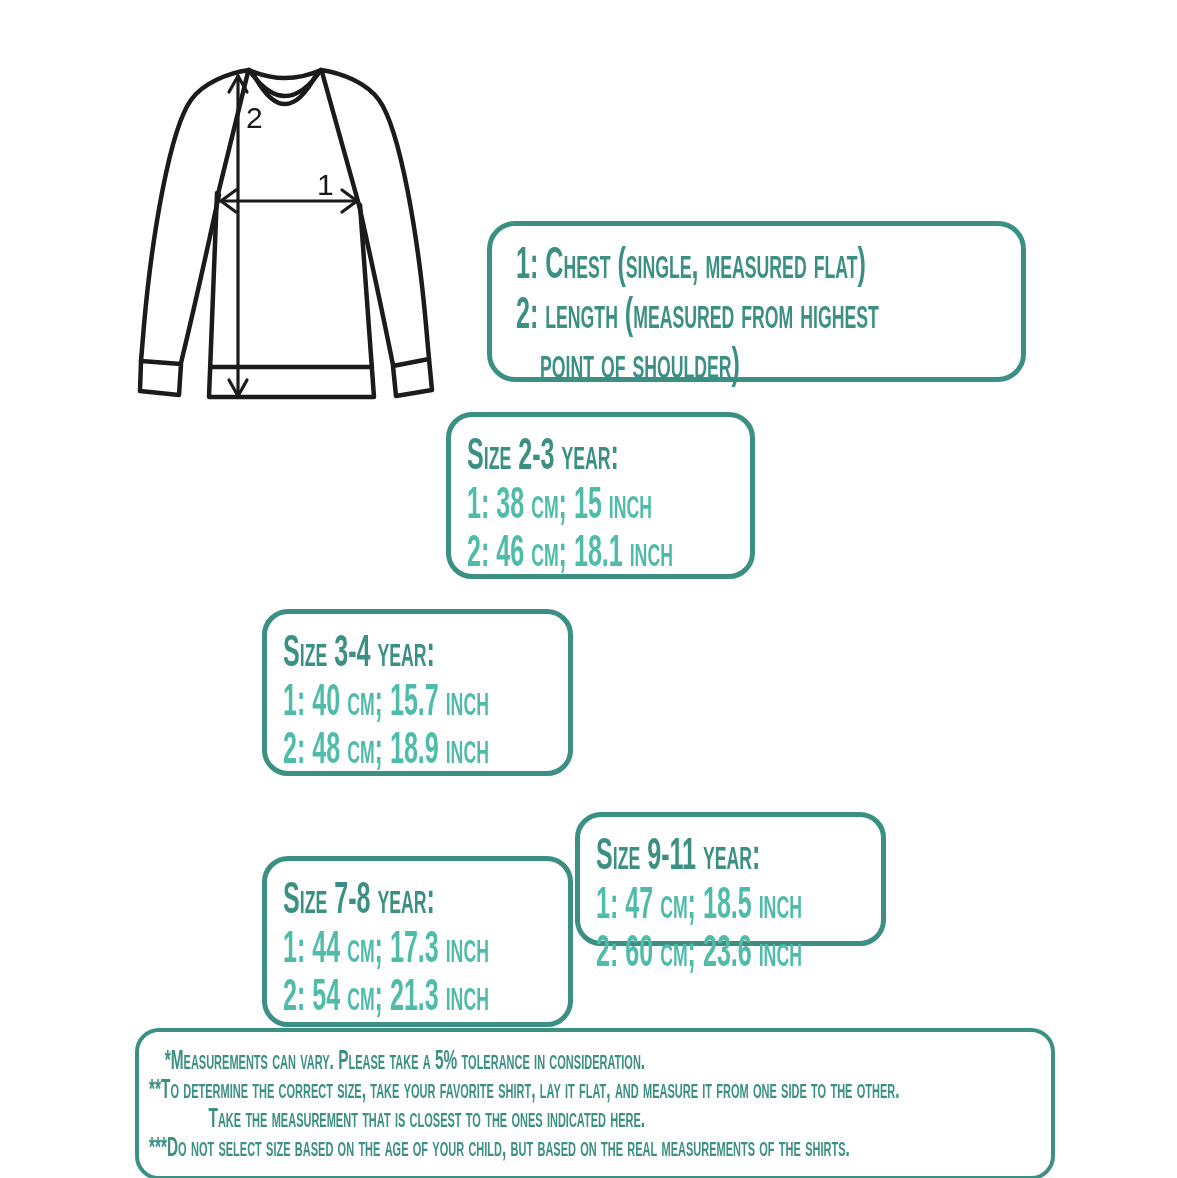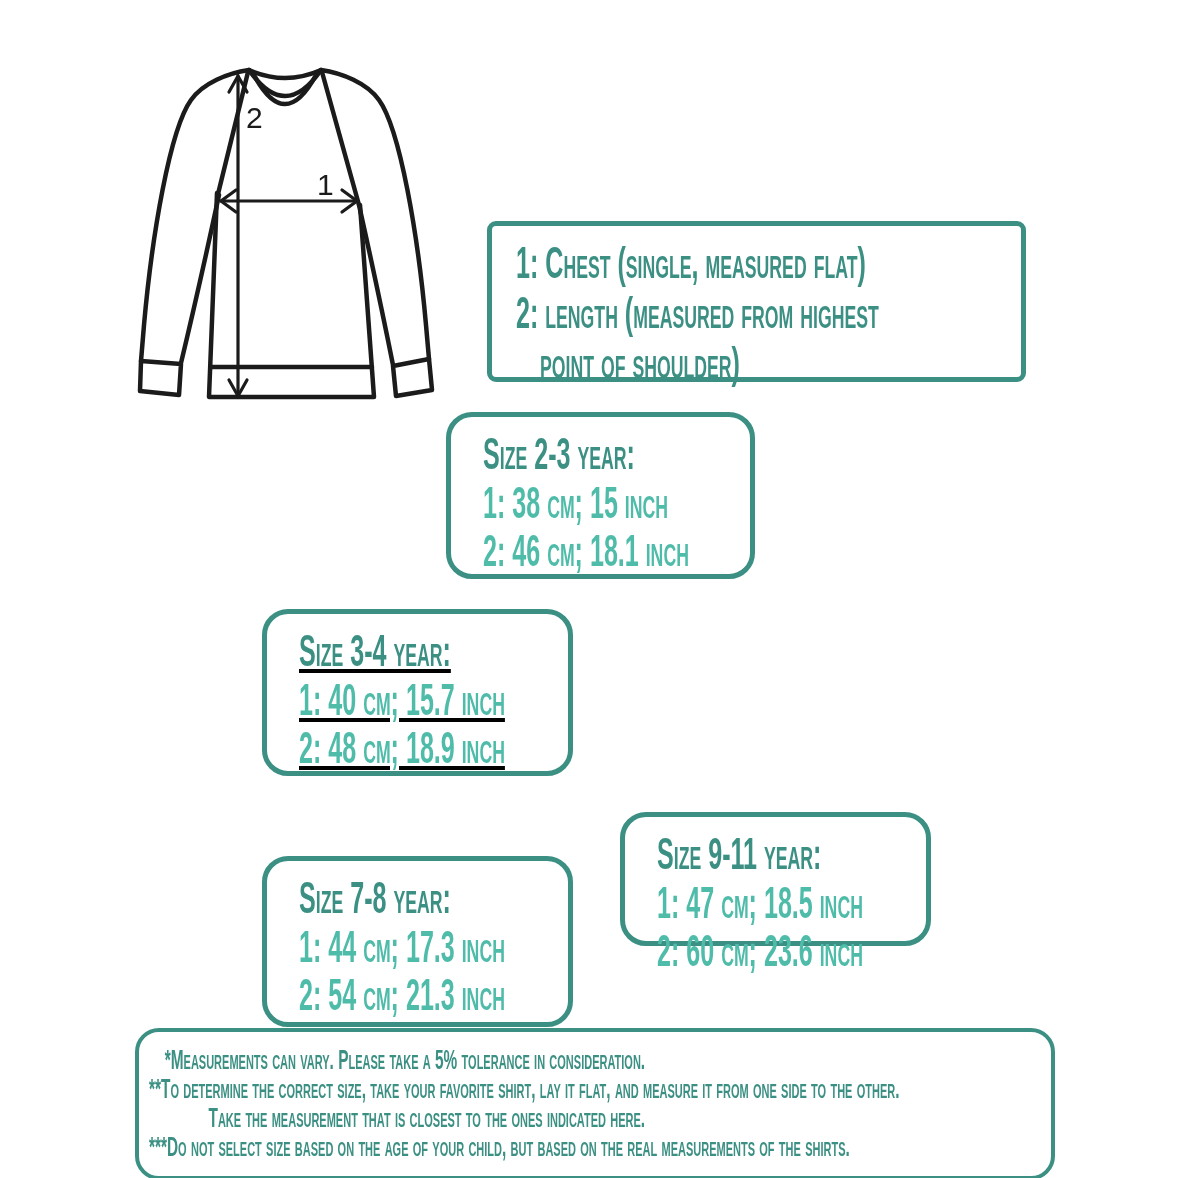--- a/index.html
+++ b/index.html
@@ -14,34 +14,34 @@
   .canvas{position:absolute;left:0;top:0;width:1177px;height:1178px;background:#ffffff;}
 
   .box{position:absolute;background:#ffffff;border:5px solid var(--dark-teal);}
 
   
   .fancy{font-family:"Liberation Sans",sans-serif;font-weight:700;
          font-variant:small-caps;white-space:pre;
          transform:scaleX(0.57);transform-origin:0 50%;}
 
   
-  .legend{left:487px;top:221px;width:539px;height:161px;border-radius:9px;
+  .legend{left:487px;top:221px;width:539px;height:161px;border-radius:28px;
           padding:12px 0 0 24px;color:var(--dark-teal);}
   .legend .fancy{font-size:44px;line-height:50px;}
   .legend .indent{padding-left:42px;}
 
   
-  .size-box{width:311px;height:167px;border-radius:26px;padding:12px 0 0 32px;}
+  .size-box{width:311px;height:167px;border-radius:26px;padding:12px 0 0 16px;}
   .size-box .title{font-size:44px;line-height:50px;color:var(--dark-teal);}
   .size-box .val{font-size:44px;line-height:48px;color:var(--light-teal);}
   .s23{left:446px;top:412px;width:309px;}
-  .s34{left:262px;top:609px;text-decoration:underline;}
+  .s34{left:262px;top:609px;}
   .s56{left:602px;top:609px;}
   .s78{left:262px;top:812px;height:171px;margin-top:44px;}
-  .s911{left:620px;top:812px;height:134px;}
+  .s911{left:575px;top:812px;height:134px;}
 
   
   .notes{left:135px;top:1028px;width:920px;height:152px;border-radius:24px;
          border-width:4px;padding:13px 0 0 10px;color:var(--dark-teal);text-align:right;}
   .notes .fancy{font-size:28px;line-height:29px;transform:scaleX(0.55);}
   .notes .indent{padding-left:20px;}
 
   .shirt-svg{position:absolute;left:115px;top:45px;width:350px;height:390px;}
   .shirt-svg text{font-family:"Liberation Sans",sans-serif;font-size:30px;
                   font-weight:400;fill:var(--ink);}

